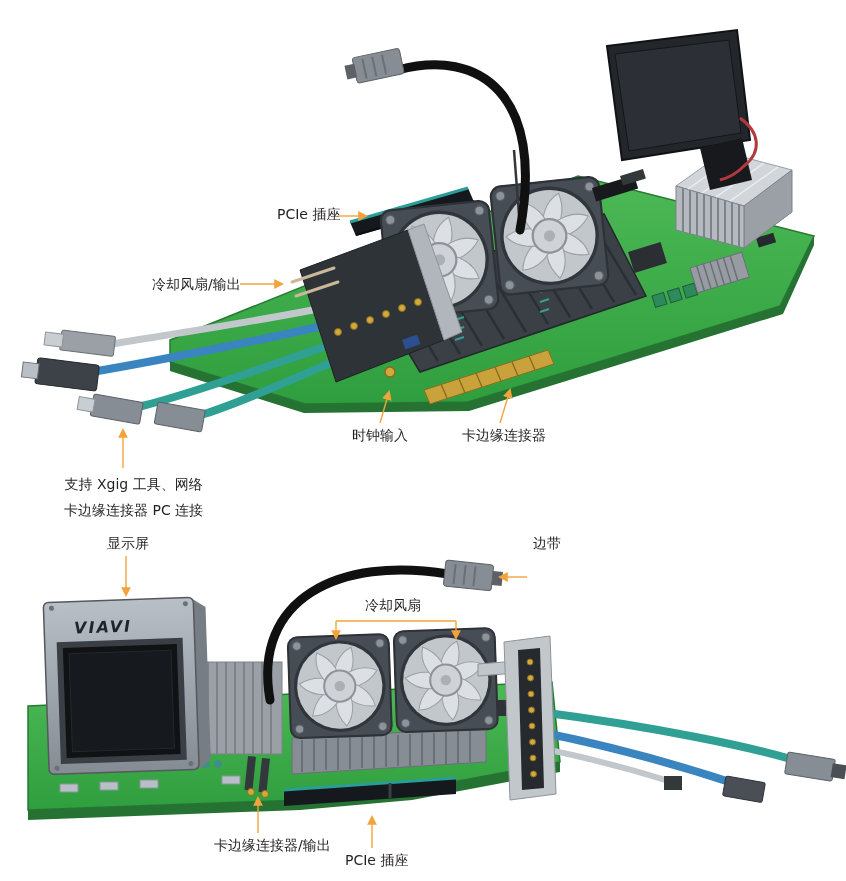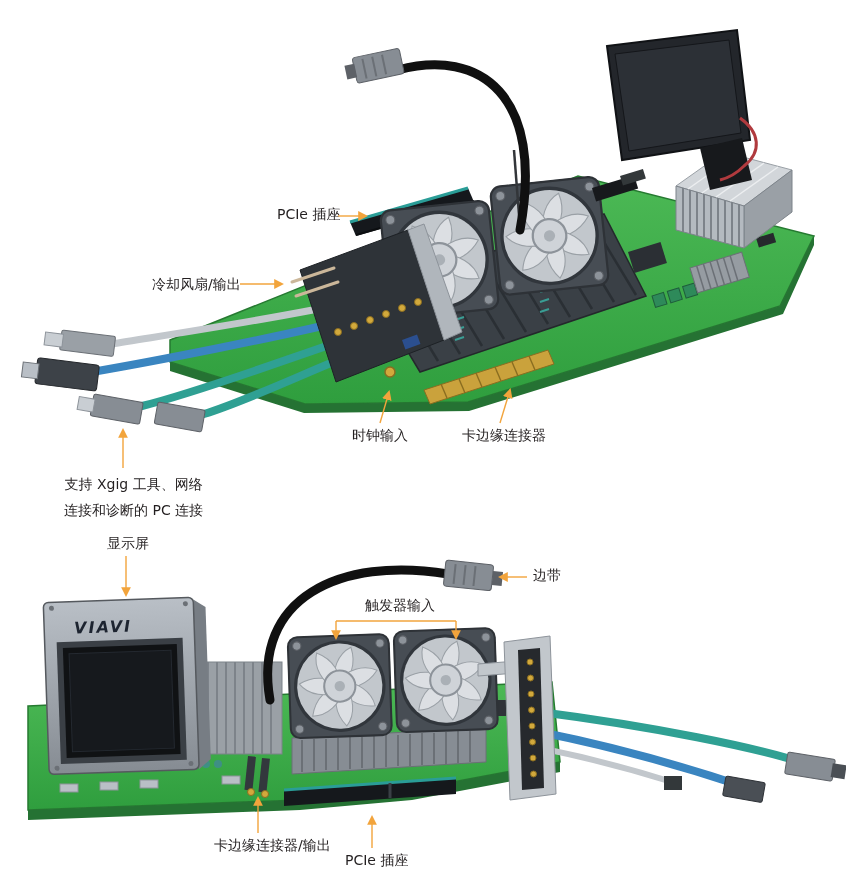--- a/index.html
+++ b/index.html
@@ -366,21 +366,21 @@
     <path d="M372,848 L372,817" marker-end="url(#ah)"></path>
   </g>
 </svg>
 
   <div class="label" style="left:277px;top:206px;">PCIe 插座</div>
   <div class="label" style="left:152px;top:276px;">冷却风扇/输出</div>
   <div class="label" style="left:352px;top:427px;">时钟输入</div>
   <div class="label" style="left:462px;top:427px;">卡边缘连接器</div>
   <div class="label multiline" style="left:64px;top:472px;text-align:center;">
     <span class="line">支持 Xgig 工具、网络</span>
-    <span class="line">连接和诊断的 PC 连接</span>
+    <span class="line">卡边缘连接器 PC 连接</span>
   </div>
   <div class="label" style="left:107px;top:535px;">显示屏</div>
-  <div class="label" style="left:533px;top:567px;font-family:Liberation Serif, serif;">边带</div>
-  <div class="label" style="left:365px;top:597px;">触发器输入</div>
+  <div class="label" style="left:533px;top:535px;font-family:Liberation Serif, serif;">边带</div>
+  <div class="label" style="left:365px;top:597px;">冷却风扇</div>
   <div class="label" style="left:214px;top:837px;">卡边缘连接器/输出</div>
   <div class="label" style="left:345px;top:852px;">PCIe 插座</div>
 
 </div>
 
 </body></html>

